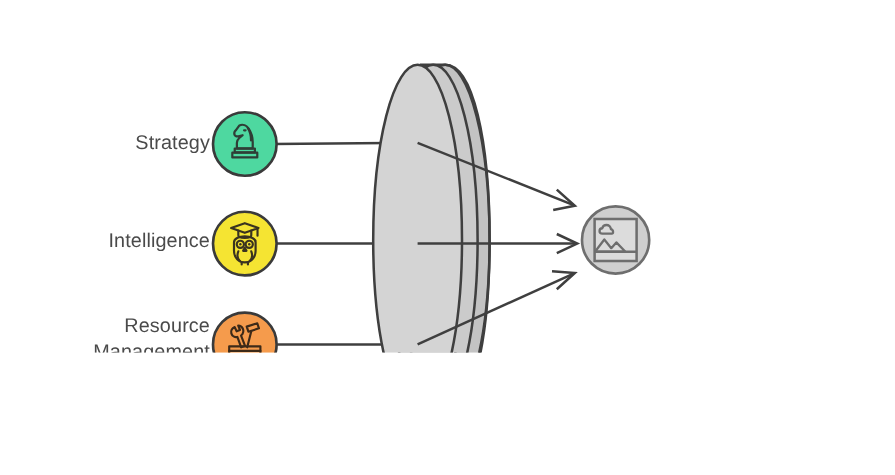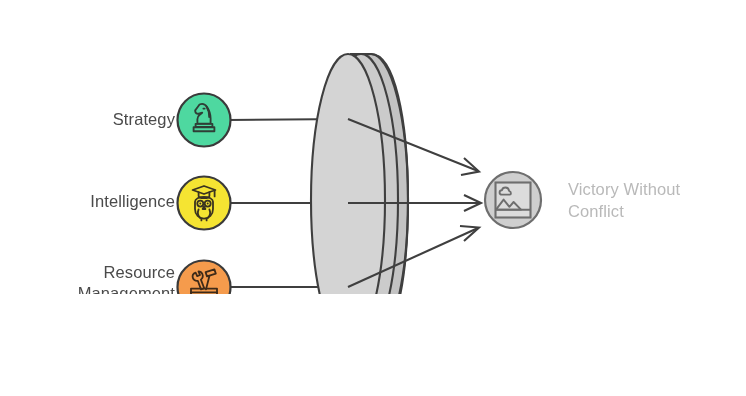--- a/index.html
+++ b/index.html
@@ -214,16 +214,14 @@
 
   </svg>
 
   <div class="node-label" id="label-strategy">Strategy</div>
 
   <div class="node-label" id="label-intelligence">Intelligence</div>
 
   <div class="node-label" id="label-resource">Resource
 Management</div>
 
-  <div id="target-label">Victory Without
-Conflict</div>
 
 </div>
 
 </body></html>

